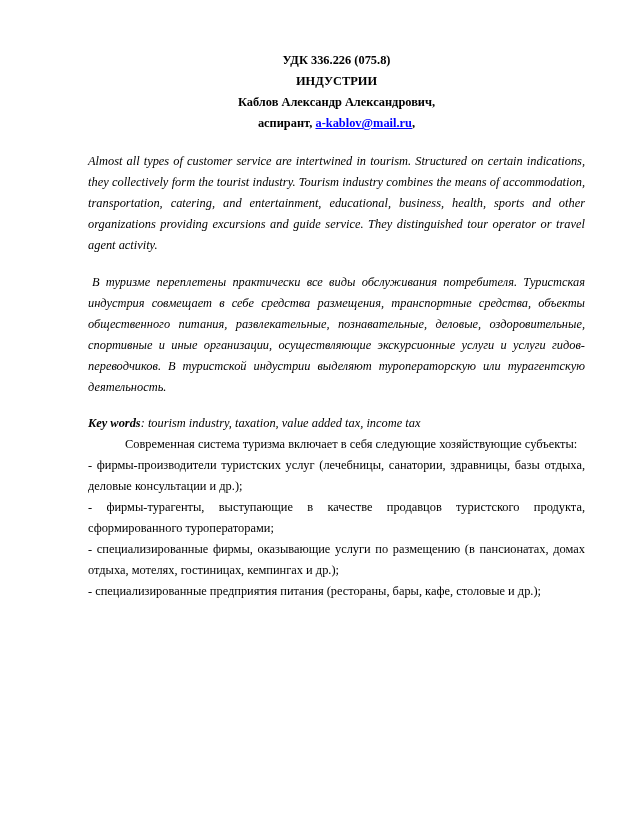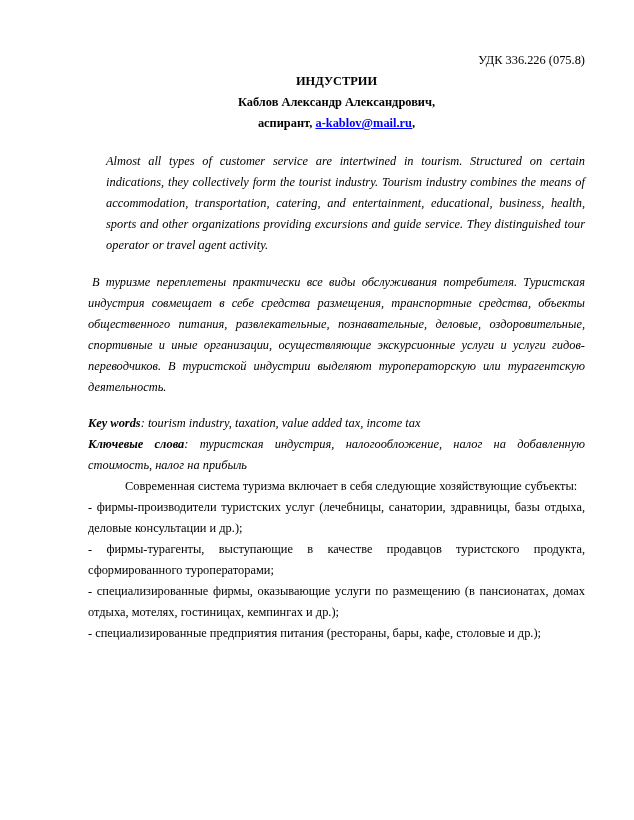--- a/index.html
+++ b/index.html
@@ -14,43 +14,43 @@
     box-sizing: border-box;
     background: #ffffff;
     padding: 50px 49px 20px 88px;
     font-family: "Liberation Serif", "DejaVu Serif", serif;
     font-size: 12.4px;
     line-height: 21px;
     color: #000000;
     overflow: hidden;
   }
   .udk {
-    text-align: right;
-    font-weight: normal;
+    text-align: center;
+    font-weight: bold;
   }
   .title-block {
     text-align: center;
     font-weight: bold;
   }
   .center-line {
     text-align: center;
     font-weight: bold;
   }
   .email-link {
     color: #0000ff;
     font-weight: bold;
     text-decoration: underline;
     cursor: pointer;
   }
   .abstract {
     font-style: italic;
     text-align: justify;
     margin: 0;
   }
-  .abstract-en { margin-top: 17px; margin-left: 18px; }
+  .abstract-en { margin-top: 17px; }
   .abstract-ru { margin-top: 16px; text-indent: 4px; }
   .keywords-block { margin-top: 15px; }
   .keywords {
     font-style: italic;
     text-align: justify;
     margin: 0;
   }
   .kw-label {
     font-weight: bold;
   }
@@ -82,23 +82,20 @@
 
 
   <p class="abstract abstract-en">Almost all types of customer service are intertwined in tourism. Structured on certain indications, they collectively form the tourist industry. Tourism industry combines the means of accommodation, transportation, catering, and entertainment, educational, business, health, sports and other organizations providing excursions and guide service. They distinguished tour operator or travel agent activity.</p>
 
   <p class="abstract abstract-ru">В туризме переплетены практически все виды обслуживания потребителя. Туристская индустрия совмещает в себе средства размещения, транспортные средства, объекты общественного питания, развлекательные, познавательные, деловые, оздоровительные, спортивные и иные организации, осуществляющие экскурсионные услуги и услуги гидов-переводчиков. В туристской индустрии выделяют туроператорскую или турагентскую деятельность.</p>
 
   <div class="keywords-block">
     <p class="keywords">
       <span class="kw-label">Key words</span><span>: tourism industry, taxation, value added tax, income tax</span>
     </p>
-    <p class="keywords">
-      <span class="kw-label">Ключевые слова</span><span>: туристская индустрия, налогообложение, налог на добавленную стоимость, налог на прибыль</span>
-    </p>
   </div>
 
   <div class="body-block">
     <p class="body-p first-indent">Современная система туризма включает в себя следующие хозяйствующие субъекты:</p>
     <p class="body-p">- фирмы-производители туристских услуг (лечебницы, санатории, здравницы, базы отдыха, деловые консультации и др.);</p>
     <p class="body-p">- фирмы-турагенты, выступающие в качестве продавцов туристского продукта, сформированного туроператорами;</p>
     <p class="body-p">- специализированные фирмы, оказывающие услуги по размещению (в пансионатах, домах отдыха, мотелях, гостиницах, кемпингах и др.);</p>
     <p class="body-p">- специализированные предприятия питания (рестораны, бары, кафе, столовые и др.);</p>
   </div>
 

